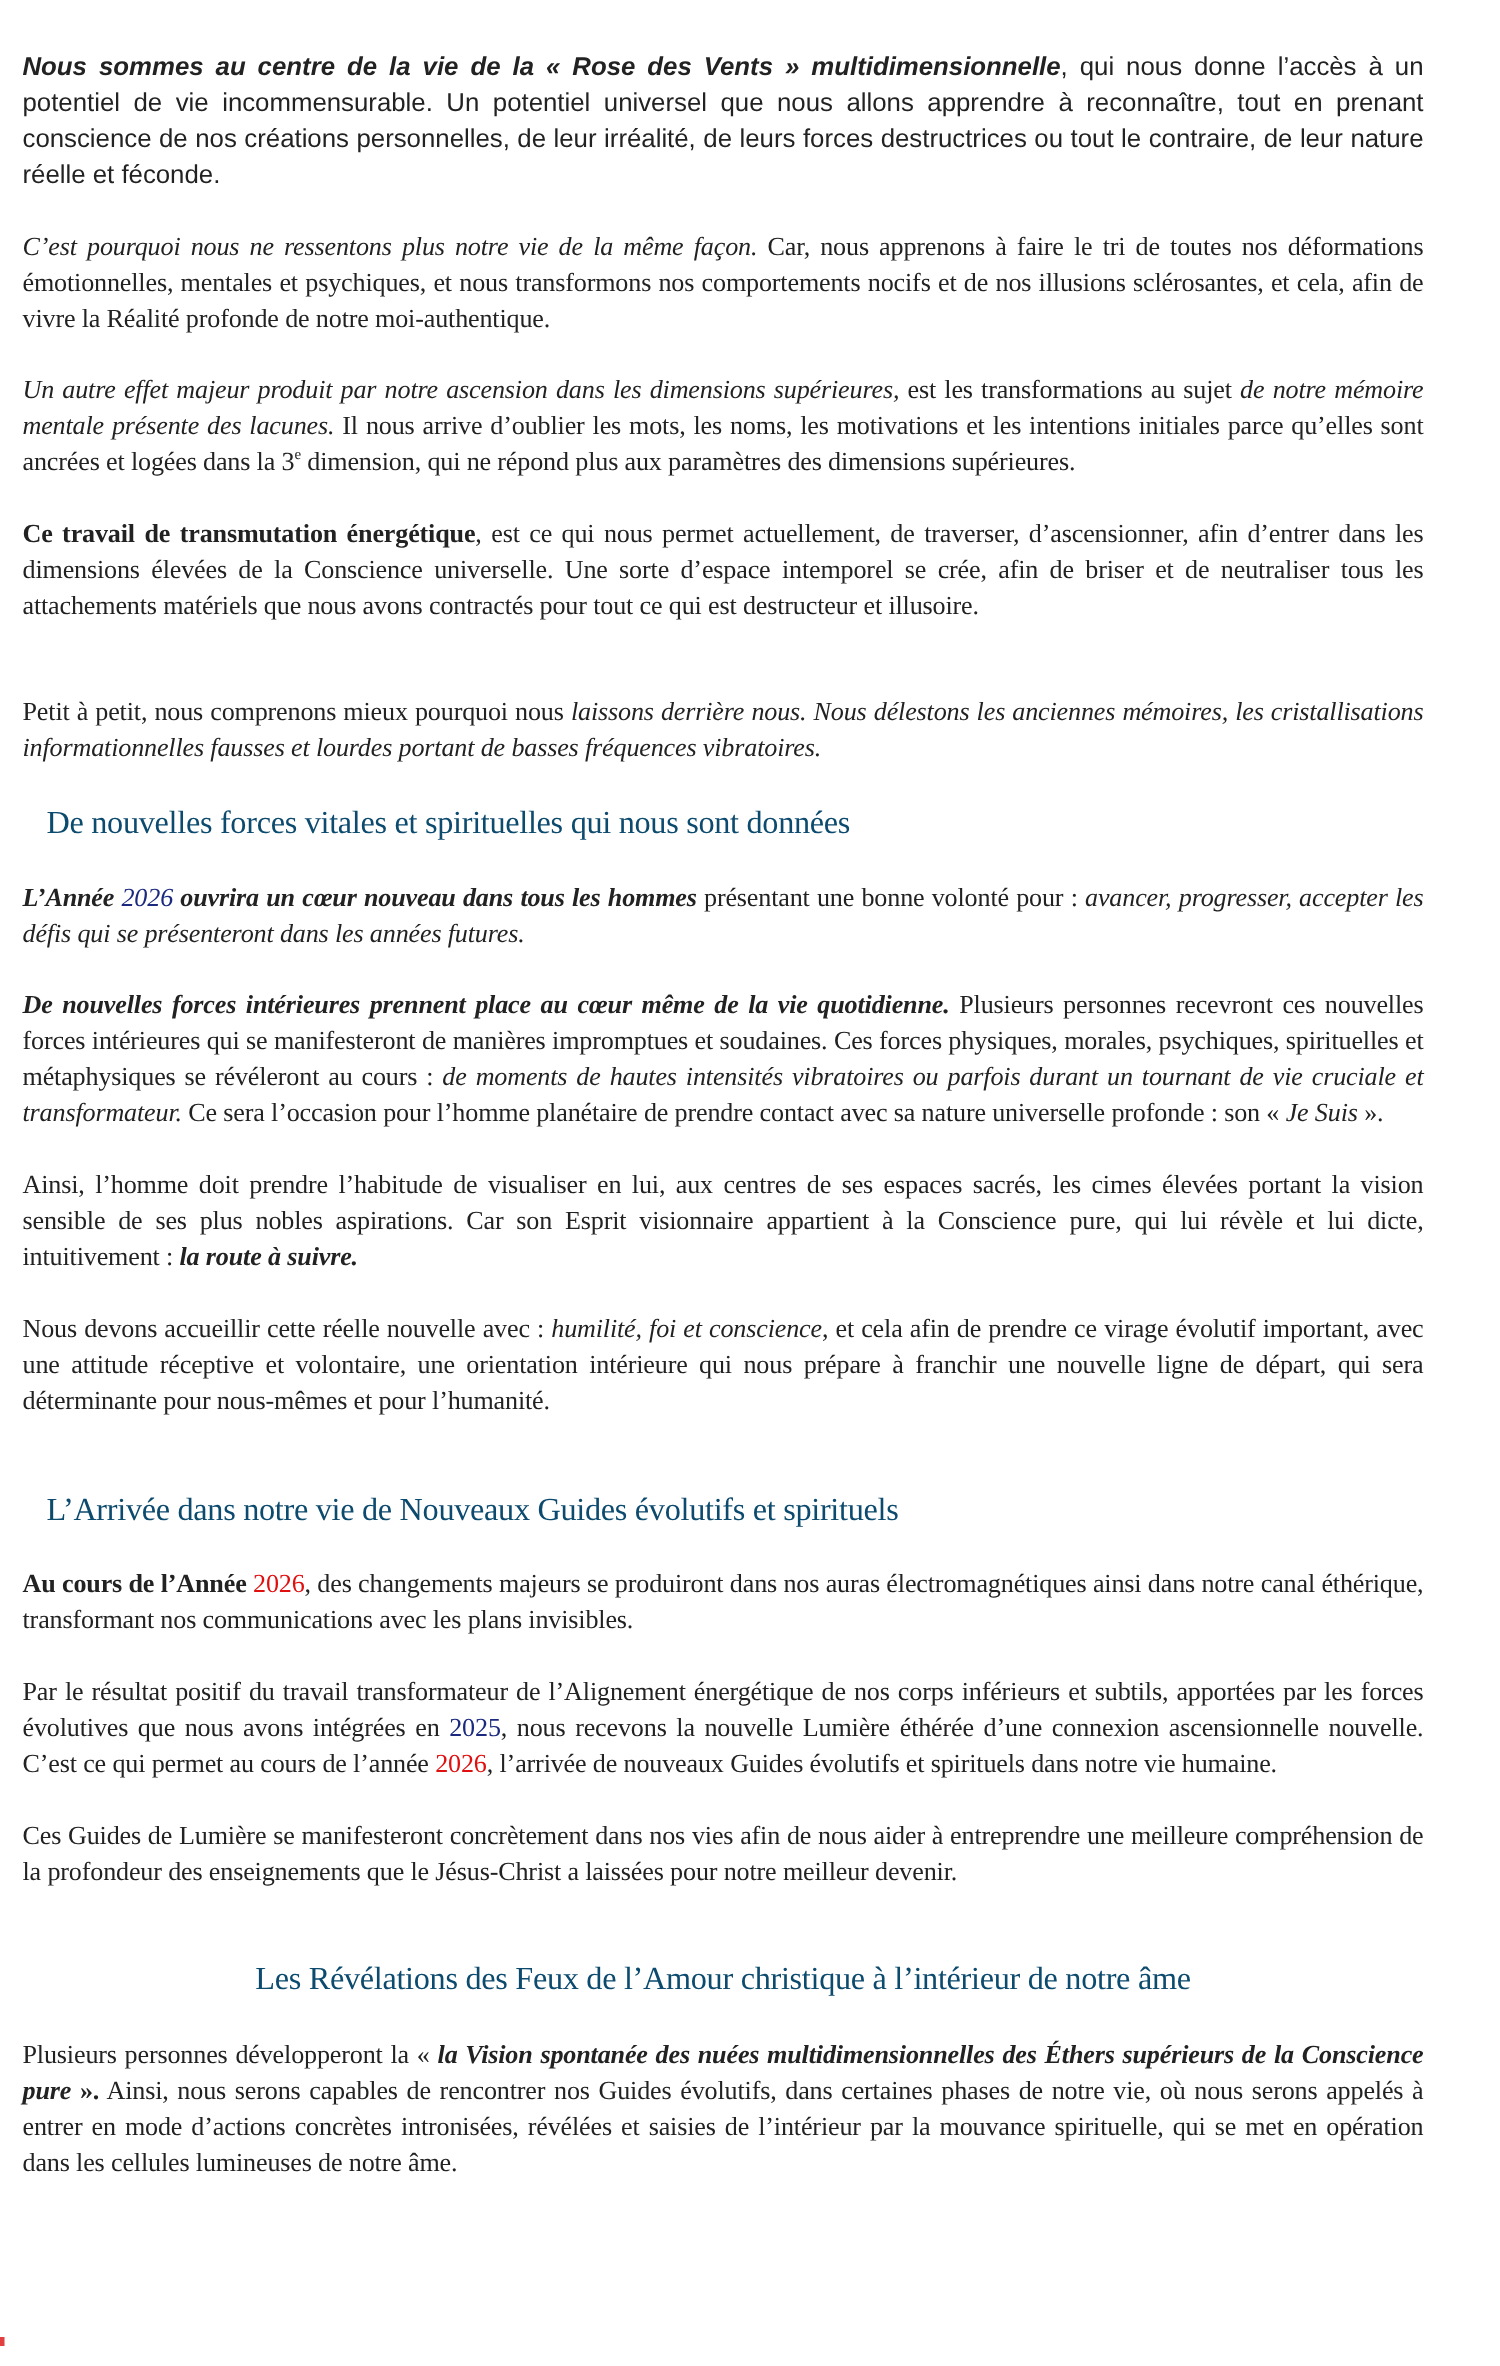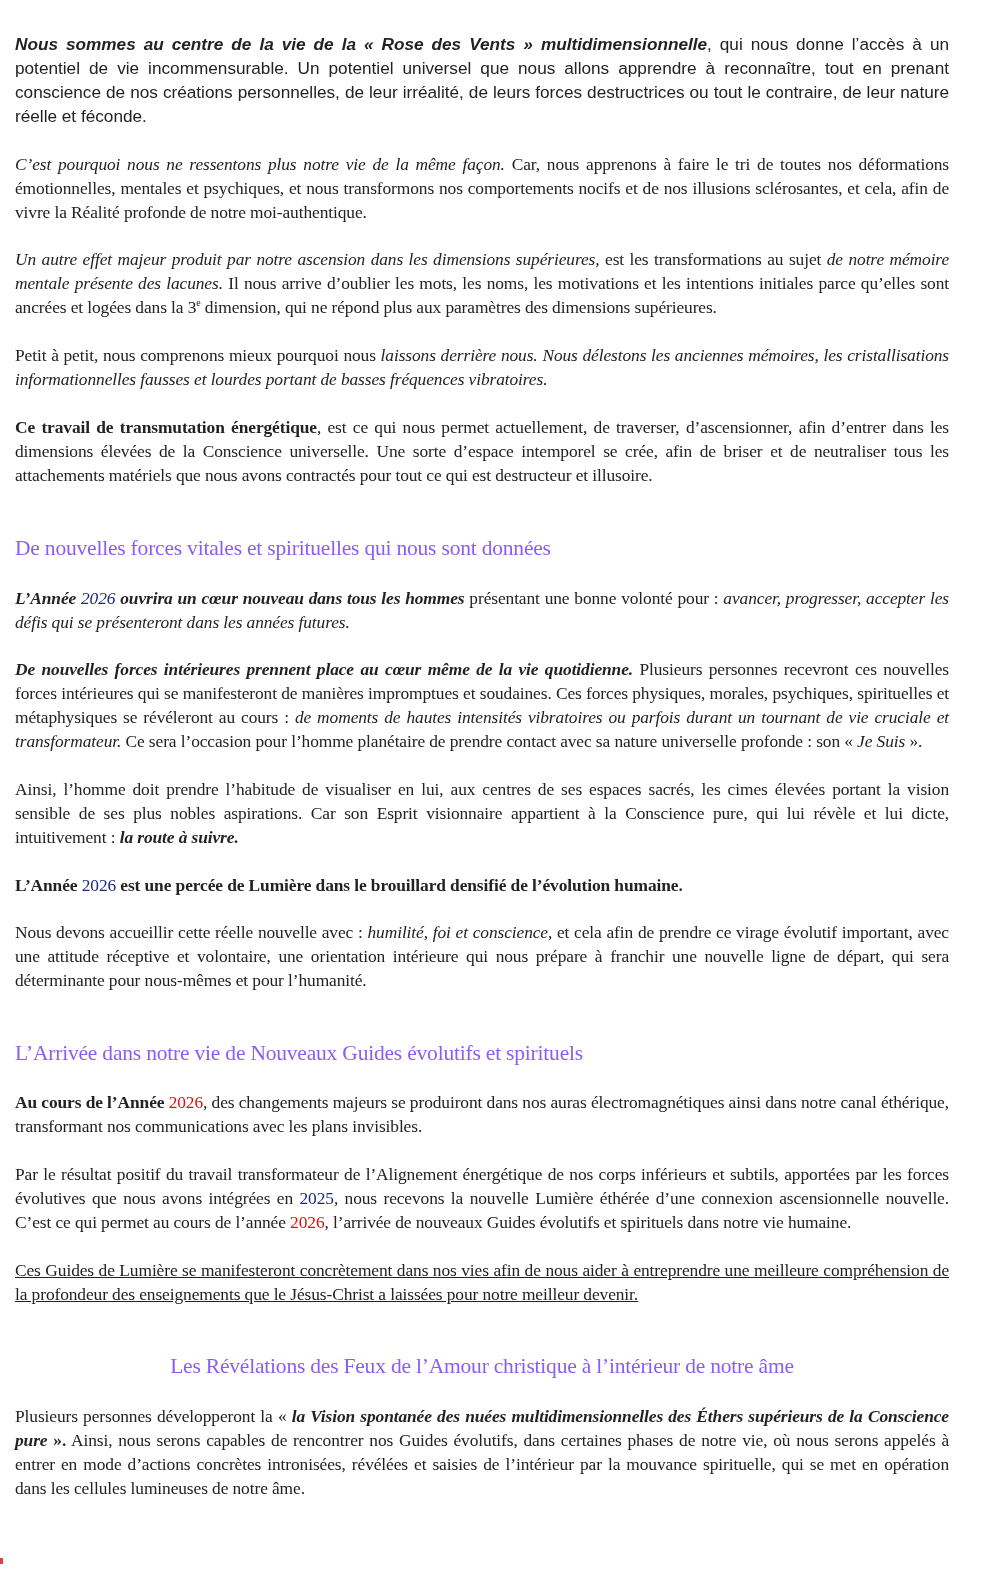--- a/index.html
+++ b/index.html
@@ -4,21 +4,21 @@
 <style>
   html, body { margin: 0; padding: 0; background: #ffffff; }
   body { width: 1000px; height: 1577px; position: relative; overflow: hidden; color: #1a1a1a; }
   .page { position: absolute; left: 15px; top: 32px; width: 934px; }
   p { margin: 0; text-align: justify; }
   .sans { font-family: "Liberation Sans", sans-serif; font-size: 17.2px; line-height: 24px; color: #222; }
   .serif { font-family: "Liberation Serif", serif; font-size: 17.4px; line-height: 24px; color: #222; letter-spacing: -0.1px; }
   .b { font-weight: bold; }
   .i { font-style: italic; }
   .bi { font-weight: bold; font-style: italic; }
-  h2 { margin: 0; font-family: "Liberation Serif", serif; font-weight: normal; font-size: 21.5px; line-height: 28px; color: #8b5cf6; letter-spacing: -0.2px; }
+  h2 { margin: 16px; font-family: "Liberation Serif", serif; font-weight: normal; font-size: 21.5px; line-height: 28px; color: #0c4a6e; letter-spacing: -0.2px; }
   .blue { color: #1b2a7e; }
   .red { color: #e01010; }
   sup { font-size: 10px; line-height: 0; }
   .mark { position: absolute; left: 0; top: 1558px; width: 3px; height: 6px; background: #e04040; }
 </style>
 </head>
 <body>
 
 <div class="page">
 
@@ -27,61 +27,58 @@
   </p>
 
   <p class="serif" style="margin-bottom:23px;">
     <span class="i">C’est pourquoi nous ne ressentons plus notre vie de la même façon.</span><span> Car, nous apprenons à faire le tri de toutes nos déformations émotionnelles, mentales et psychiques, et nous transformons nos comportements nocifs et de nos illusions sclérosantes, et cela, afin de vivre la Réalité profonde de notre moi-authentique.</span>
   </p>
 
   <p class="serif" style="margin-bottom:24px;">
     <span class="i">Un autre effet majeur produit par notre ascension dans les dimensions supérieures,</span><span> est les transformations au sujet </span><span class="i">de notre mémoire mentale présente des lacunes.</span><span> Il nous arrive d’oublier les mots, les noms, les motivations et les intentions initiales parce qu’elles sont ancrées et logées dans la 3</span><sup>e</sup><span> dimension, qui ne répond plus aux paramètres des dimensions supérieures.</span>
   </p>
 
+  <p class="serif" style="margin-bottom:47px;">
+    <span class="b">Ce travail de transmutation énergétique</span><span>, est ce qui nous permet actuellement, de traverser, d’ascensionner, afin d’entrer dans les dimensions élevées de la Conscience universelle. Une sorte d’espace intemporel se crée, afin de briser et de neutraliser tous les attachements matériels que nous avons contractés pour tout ce qui est destructeur et illusoire.</span>
+  </p>
+
   <p class="serif" style="margin-bottom:24px;">
     <span>Petit à petit, nous comprenons mieux pourquoi nous </span><span class="i">laissons derrière nous. Nous délestons les anciennes mémoires, les cristallisations informationnelles fausses et lourdes portant de basses fréquences vibratoires.</span>
-  </p>
-
-  <p class="serif" style="margin-bottom:47px;">
-    <span class="b">Ce travail de transmutation énergétique</span><span>, est ce qui nous permet actuellement, de traverser, d’ascensionner, afin d’entrer dans les dimensions élevées de la Conscience universelle. Une sorte d’espace intemporel se crée, afin de briser et de neutraliser tous les attachements matériels que nous avons contractés pour tout ce qui est destructeur et illusoire.</span>
   </p>
 
   <h2 style="margin-bottom:24px;">De nouvelles forces vitales et spirituelles qui nous sont données</h2>
 
   <p class="serif" style="margin-bottom:23px;">
     <span class="bi">L’Année </span><span class="i blue">2026</span><span class="bi"> ouvrira un cœur nouveau dans tous les hommes</span><span> présentant une bonne volonté pour : </span><span class="i">avancer, progresser, accepter les défis qui se présenteront dans les années futures.</span>
   </p>
 
   <p class="serif" style="margin-bottom:24px;">
     <span class="bi">De nouvelles forces intérieures prennent place au cœur même de la vie quotidienne.</span><span> Plusieurs personnes recevront ces nouvelles forces intérieures qui se manifesteront de manières impromptues et soudaines. Ces forces physiques, morales, psychiques, spirituelles et métaphysiques se révéleront au cours : </span><span class="i">de moments de hautes intensités vibratoires ou parfois durant un tournant de vie cruciale et transformateur.</span><span> Ce sera l’occasion pour l’homme planétaire de prendre contact avec sa nature universelle profonde : son « </span><span class="i">Je Suis</span><span> ».</span>
   </p>
 
   <p class="serif" style="margin-bottom:24px;">
     <span>Ainsi, l’homme doit prendre l’habitude de visualiser en lui, aux centres de ses espaces sacrés, les cimes élevées portant la vision sensible de ses plus nobles aspirations. Car son Esprit visionnaire appartient à la Conscience pure, qui lui révèle et lui dicte, intuitivement : </span><span class="bi">la route à suivre.</span>
   </p>
 
-  <p class="serif" style="margin-bottom:23px;">
-    <span class="b">L’Année </span><span class="blue">2026</span><span class="b"> est une percée de Lumière dans le brouillard densifié de l’évolution humaine.</span>
-  </p>
 
   <p class="serif" style="margin-bottom:47px;">
     <span>Nous devons accueillir cette réelle nouvelle avec : </span><span class="i">humilité, foi et conscience</span><span>, et cela afin de prendre ce virage évolutif important, avec une attitude réceptive et volontaire, une orientation intérieure qui nous prépare à franchir une nouvelle ligne de départ, qui sera déterminante pour nous-mêmes et pour l’humanité.</span>
   </p>
 
   <h2 style="margin-bottom:23px;">L’Arrivée dans notre vie de Nouveaux Guides évolutifs et spirituels</h2>
 
   <p class="serif" style="margin-bottom:24px;">
     <span class="b">Au cours de l’Année </span><span class="red">2026</span><span>, des changements majeurs se produiront dans nos auras électromagnétiques ainsi dans notre canal éthérique, transformant nos communications avec les plans invisibles.</span>
   </p>
 
   <p class="serif" style="margin-bottom:24px;">
     <span>Par le résultat positif du travail transformateur de l’Alignement énergétique de nos corps inférieurs et subtils, apportées par les forces évolutives que nous avons intégrées en </span><span class="blue">2025</span><span>, nous recevons la nouvelle Lumière éthérée d’une connexion ascensionnelle nouvelle. C’est ce qui permet au cours de l’année </span><span class="red">2026</span><span>, l’arrivée de nouveaux Guides évolutifs et spirituels dans notre vie humaine.</span>
   </p>
 
-  <p class="serif" style="margin-bottom:46px;text-decoration:underline;">
+  <p class="serif" style="margin-bottom:46px;">
     <span>Ces Guides de Lumière se manifesteront concrètement dans nos vies afin de nous aider à entreprendre une meilleure compréhension de la profondeur des enseignements que le Jésus-Christ a laissées pour notre meilleur devenir.</span>
   </p>
 
   <h2 style="margin-bottom:24px;text-align:center;">Les Révélations des Feux de l’Amour christique à l’intérieur de notre âme</h2>
 
   <p class="serif">
     <span>Plusieurs personnes développeront la « </span><span class="bi">la Vision spontanée des nuées multidimensionnelles des Éthers supérieurs de la Conscience pure</span><span class="b"> ».</span><span> Ainsi, nous serons capables de rencontrer nos Guides évolutifs, dans certaines phases de notre vie, où nous serons appelés à entrer en mode d’actions concrètes intronisées, révélées et saisies de l’intérieur par la mouvance spirituelle, qui se met en opération dans les cellules lumineuses de notre âme.</span>
   </p>
 
 </div>

